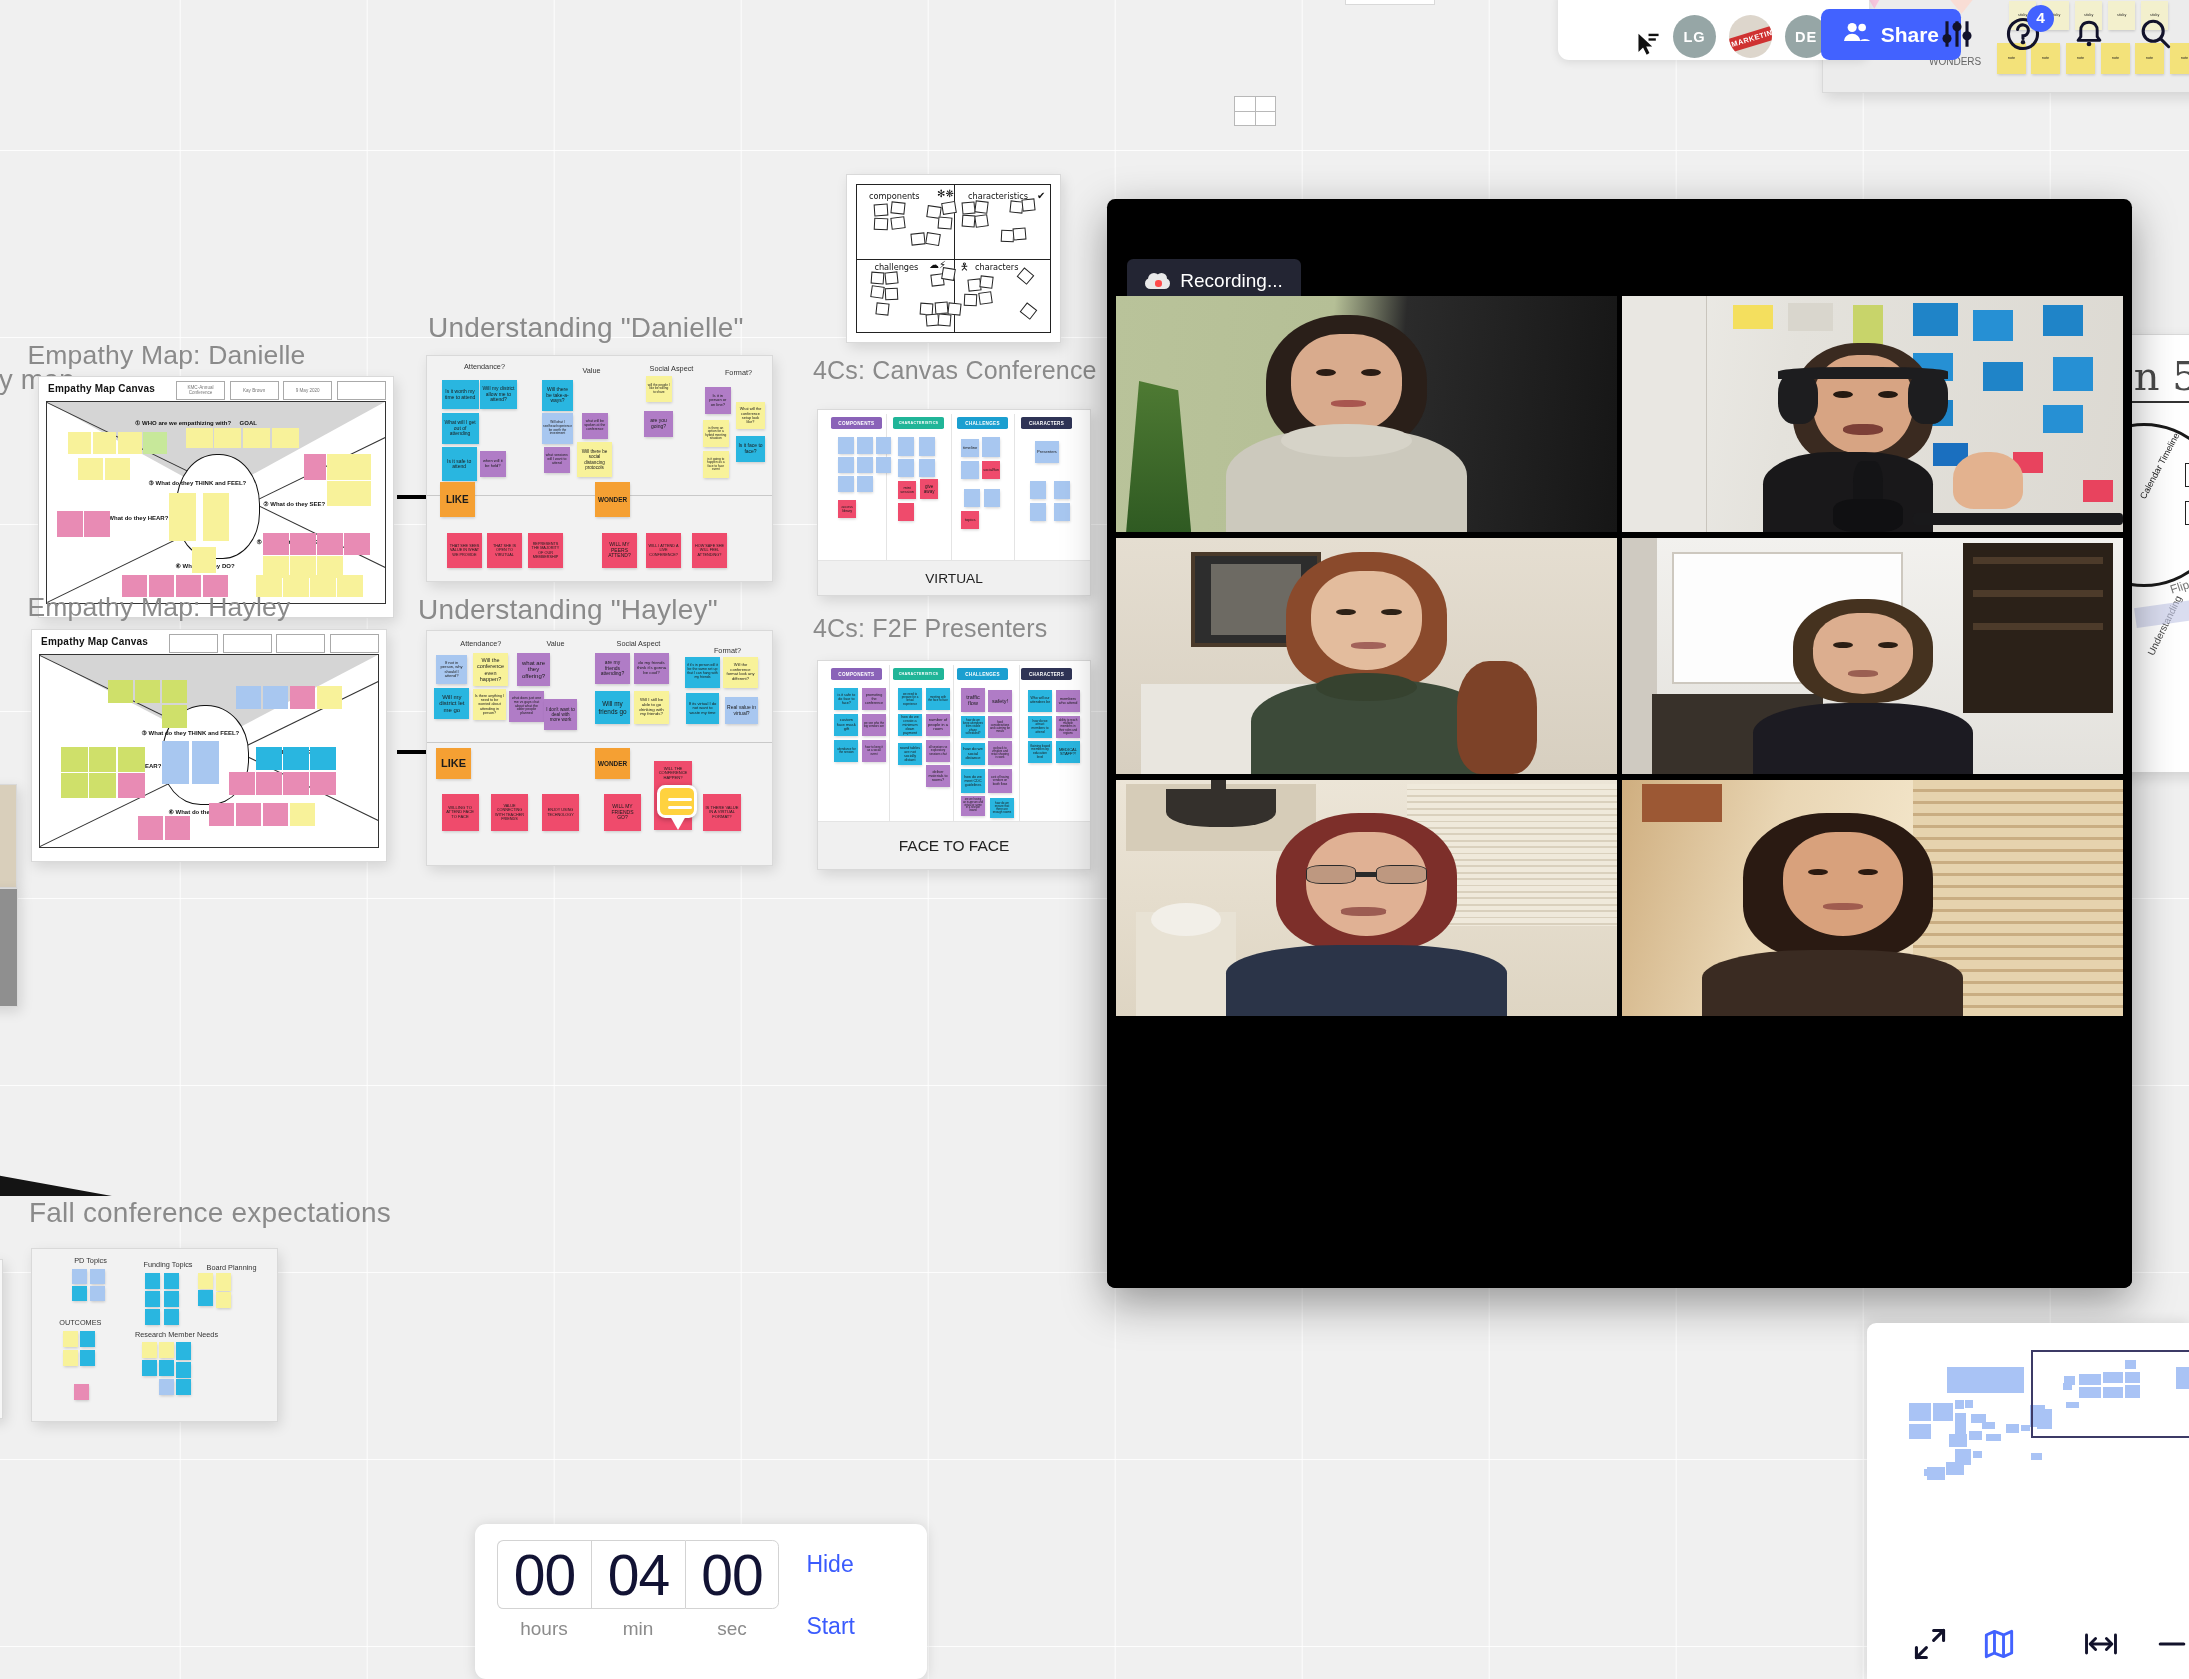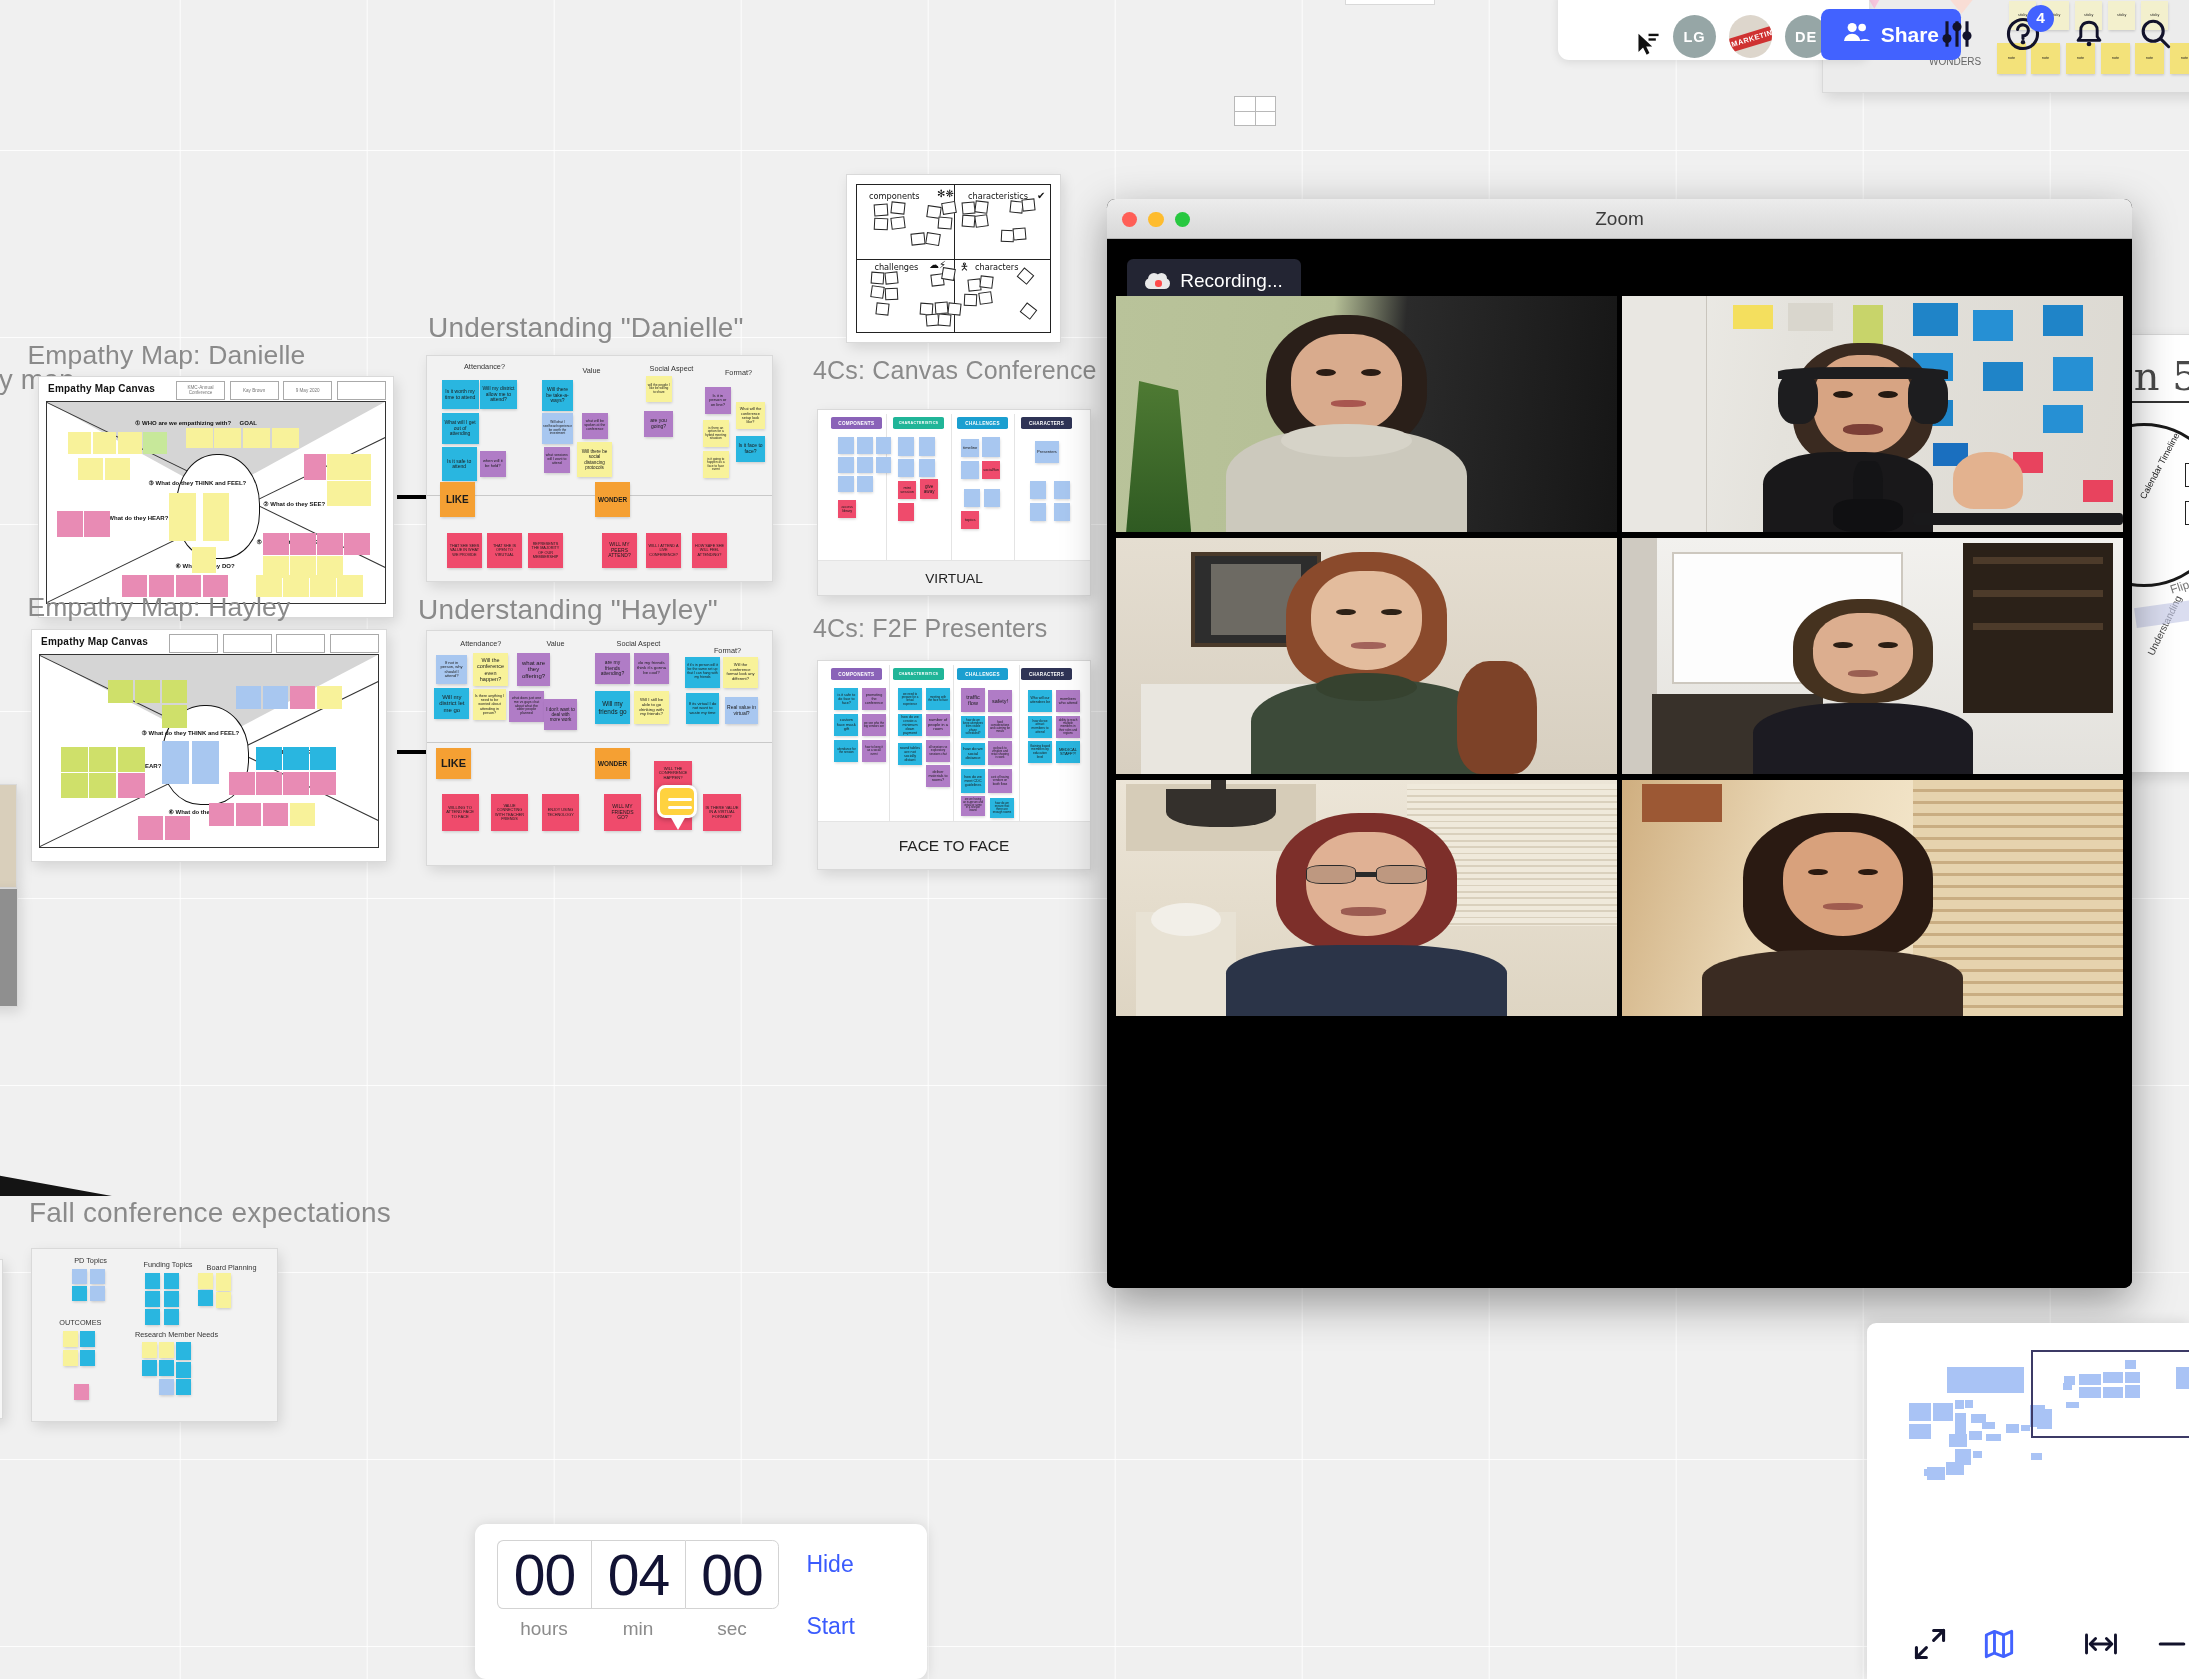--- a/index.html
+++ b/index.html
@@ -628,28 +628,20 @@
       <div class="stick" style="left:174px;top:95px;width:29px;height:31px;background:#f3e27a;font-size:3.7px;">note</div>
       <div class="stick" style="left:208px;top:95px;width:29px;height:31px;background:#f3e27a;font-size:3.7px;">note</div>
       <div class="stick" style="left:243px;top:95px;width:29px;height:31px;background:#f3e27a;font-size:3.7px;">note</div>
       <div class="stick" style="left:278px;top:95px;width:29px;height:31px;background:#f3e27a;font-size:3.7px;">note</div>
       <div class="stick" style="left:312px;top:95px;width:29px;height:31px;background:#f3e27a;font-size:3.7px;">note</div>
       <div class="stick" style="left:347px;top:95px;width:29px;height:31px;background:#f3e27a;font-size:3.7px;">note</div>
     </div>
   </div>
 
   <div class="zoomwin">
-    <div class="zoom-titlebar">
-      <div class="traffic">
-        <span class="t-red"></span>
-        <span class="t-yellow"></span>
-        <span class="t-green"></span>
-      </div>
-      <div class="zoom-title">Zoom</div>
-    </div>
     <div class="zoom-body">
       <div class="rec-badge">
         <span class="cloud">
           <span class="c1 b1"></span>
             <span class="c1 b2"></span>
             <span class="c1 b3"></span>
             <span class="dot"></span>
         </span>
         <span>Recording...</span>
       </div>

